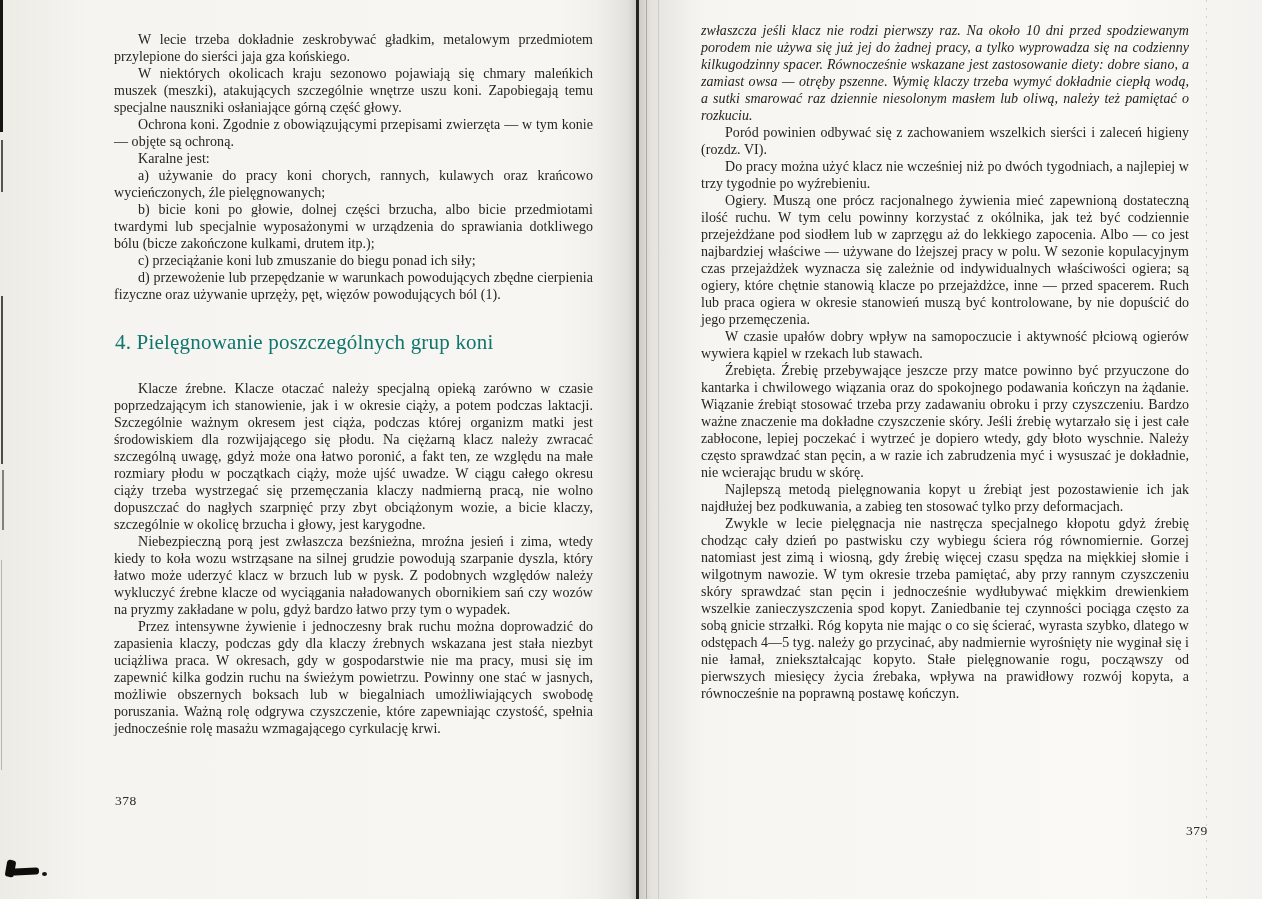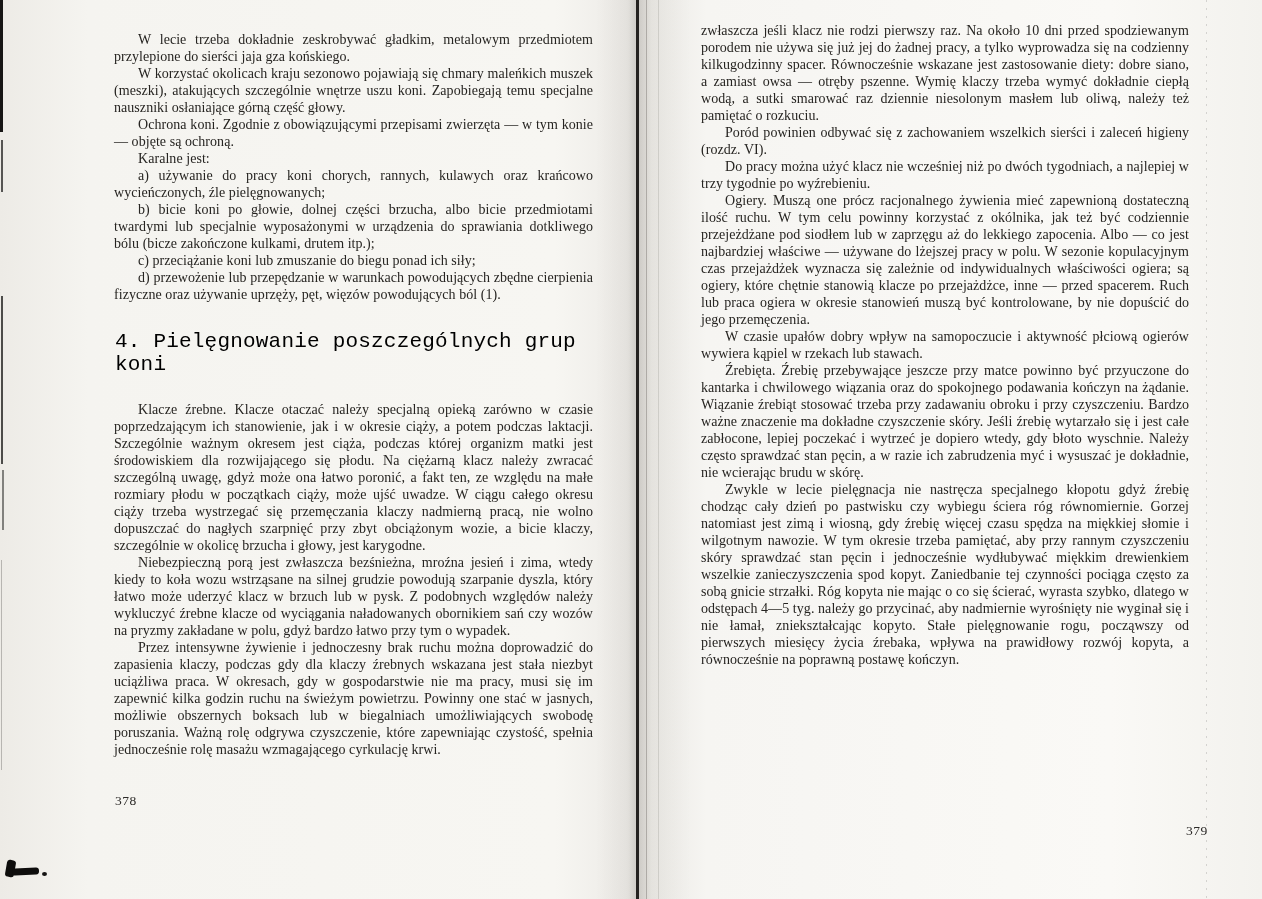--- a/index.html
+++ b/index.html
@@ -18,26 +18,26 @@
   }
   .page { position:absolute; color:#262421; }
   .page-left  { left:114px; top:31px;  width:479px; }
   .page-right { left:701px; top:22px;  width:488px; }
   .para {
     font-size:14px; line-height:17px;
     text-align:justify; text-indent:24px;
     letter-spacing:0.05px;
     color:#262421;
   }
-  .para.no-indent { text-indent:0; }
+  .para.no-indent { text-indent:0;font-style:italic; }
   .lead { font-weight:normal;margin-top:12px; }
   .section-heading {
-    font-family:Liberation Mono, monospace;
+    font-family:Liberation Serif, serif;
     font-size:21px; font-weight:500; letter-spacing:0.2px;
-    color:#000000;
+    color:#0f766e;
     margin:27px 0 25px 1px;
   }
   .page-num {
     position:absolute; font-size:13.5px; color:#2a2826;
     letter-spacing:0.5px;
   }
   .page-num-left  { left:115px;  top:793px; }
   .page-num-right { left:1166px; top:823px;margin-left:20px; }
 
   
@@ -86,21 +86,21 @@
 <div class="artifact corner-dot"></div>
 <div class="right-dots"></div>
 
 <div class="gutter-shade"></div>
 <div class="gutter-line"></div>
 <div class="gutter-line2"></div>
 <div class="gutter-line3"></div>
 
 <div class="page page-left">
   <p class="para"><span class="lead"></span><span>W lecie trzeba dokładnie zeskrobywać gładkim, metalowym przedmiotem przylepione do sierści jaja gza końskiego.</span></p>
-  <p class="para"><span class="lead"></span><span>W korzystać okolicach kraju sezonowo pojawiają się chmary maleńkich muszek (meszki), atakujących szczególnie wnętrze uszu koni. Zapobiegają temu specjalne nauszniki osłaniające górną część głowy.</span></p>
+  <p class="para"><span class="lead"></span><span>W niektórych okolicach kraju sezonowo pojawiają się chmary maleńkich muszek (meszki), atakujących szczególnie wnętrze uszu koni. Zapobiegają temu specjalne nauszniki osłaniające górną część głowy.</span></p>
   <p class="para"><span class="lead">Ochrona koni.</span><span> Zgodnie z obowiązującymi przepisami zwierzęta — w tym konie — objęte są ochroną.</span></p>
   <p class="para"><span class="lead"></span><span>Karalne jest:</span></p>
   <p class="para"><span class="lead"></span><span>a) używanie do pracy koni chorych, rannych, kulawych oraz krańcowo wycieńczonych, źle pielęgnowanych;</span></p>
   <p class="para"><span class="lead"></span><span>b) bicie koni po głowie, dolnej części brzucha, albo bicie przedmiotami twardymi lub specjalnie wyposażonymi w urządzenia do sprawiania dotkliwego bólu (bicze zakończone kulkami, drutem itp.);</span></p>
   <p class="para"><span class="lead"></span><span>c) przeciążanie koni lub zmuszanie do biegu ponad ich siły;</span></p>
   <p class="para"><span class="lead"></span><span>d) przewożenie lub przepędzanie w warunkach powodujących zbędne cierpienia fizyczne oraz używanie uprzęży, pęt, więzów powodujących ból (1).</span></p>
 
   <h2 class="section-heading">4. Pielęgnowanie poszczególnych grup koni</h2>
 
   <p class="para"><span class="lead">Klacze źrebne.</span><span> Klacze otaczać należy specjalną opieką zarówno w czasie poprzedzającym ich stanowienie, jak i w okresie ciąży, a potem podczas laktacji. Szczególnie ważnym okresem jest ciąża, podczas której organizm matki jest środowiskiem dla rozwijającego się płodu. Na ciężarną klacz należy zwracać szczególną uwagę, gdyż może ona łatwo poronić, a fakt ten, ze względu na małe rozmiary płodu w początkach ciąży, może ujść uwadze. W ciągu całego okresu ciąży trzeba wystrzegać się przemęczania klaczy nadmierną pracą, nie wolno dopuszczać do nagłych szarpnięć przy zbyt obciążonym wozie, a bicie klaczy, szczególnie w okolicę brzucha i głowy, jest karygodne.</span></p>
@@ -109,15 +109,16 @@
 </div>
 <div class="page-num page-num-left">378</div>
 
 <div class="page page-right">
   <p class="para no-indent"><span class="lead"></span><span>zwłaszcza jeśli klacz nie rodzi pierwszy raz. Na około 10 dni przed spodziewanym porodem nie używa się już jej do żadnej pracy, a tylko wyprowadza się na codzienny kilkugodzinny spacer. Równocześnie wskazane jest zastosowanie diety: dobre siano, a zamiast owsa — otręby pszenne. Wymię klaczy trzeba wymyć dokładnie ciepłą wodą, a sutki smarować raz dziennie niesolonym masłem lub oliwą, należy też pamiętać o rozkuciu.</span></p>
   <p class="para"><span class="lead"></span><span>Poród powinien odbywać się z zachowaniem wszelkich sierści i zaleceń higieny (rozdz. VI).</span></p>
   <p class="para"><span class="lead"></span><span>Do pracy można użyć klacz nie wcześniej niż po dwóch tygodniach, a najlepiej w trzy tygodnie po wyźrebieniu.</span></p>
   <p class="para"><span class="lead">Ogiery.</span><span> Muszą one prócz racjonalnego żywienia mieć zapewnioną dostateczną ilość ruchu. W tym celu powinny korzystać z okólnika, jak też być codziennie przejeżdżane pod siodłem lub w zaprzęgu aż do lekkiego zapocenia. Albo — co jest najbardziej właściwe — używane do lżejszej pracy w polu. W sezonie kopulacyjnym czas przejażdżek wyznacza się zależnie od indywidualnych właściwości ogiera; są ogiery, które chętnie stanowią klacze po przejażdżce, inne — przed spacerem. Ruch lub praca ogiera w okresie stanowień muszą być kontrolowane, by nie dopuścić do jego przemęczenia.</span></p>
   <p class="para"><span class="lead"></span><span>W czasie upałów dobry wpływ na samopoczucie i aktywność płciową ogierów wywiera kąpiel w rzekach lub stawach.</span></p>
   <p class="para"><span class="lead">Źrebięta.</span><span> Źrebię przebywające jeszcze przy matce powinno być przyuczone do kantarka i chwilowego wiązania oraz do spokojnego podawania kończyn na żądanie. Wiązanie źrebiąt stosować trzeba przy zadawaniu obroku i przy czyszczeniu. Bardzo ważne znaczenie ma dokładne czyszczenie skóry. Jeśli źrebię wytarzało się i jest całe zabłocone, lepiej poczekać i wytrzeć je dopiero wtedy, gdy błoto wyschnie. Należy często sprawdzać stan pęcin, a w razie ich zabrudzenia myć i wysuszać je dokładnie, nie wcierając brudu w skórę.</span></p>
+  <p class="para"><span class="lead"></span><span>Najlepszą metodą pielęgnowania kopyt u źrebiąt jest pozostawienie ich jak najdłużej bez podkuwania, a zabieg ten stosować tylko przy deformacjach.</span></p>
   <p class="para"><span class="lead"></span><span>Zwykle w lecie pielęgnacja nie nastręcza specjalnego kłopotu gdyż źrebię chodząc cały dzień po pastwisku czy wybiegu ściera róg równomiernie. Gorzej natomiast jest zimą i wiosną, gdy źrebię więcej czasu spędza na miękkiej słomie i wilgotnym nawozie. W tym okresie trzeba pamiętać, aby przy rannym czyszczeniu skóry sprawdzać stan pęcin i jednocześnie wydłubywać miękkim drewienkiem wszelkie zanieczyszczenia spod kopyt. Zaniedbanie tej czynności pociąga często za sobą gnicie strzałki. Róg kopyta nie mając o co się ścierać, wyrasta szybko, dlatego w odstępach 4—5 tyg. należy go przycinać, aby nadmiernie wyrośnięty nie wyginał się i nie łamał, zniekształcając kopyto. Stałe pielęgnowanie rogu, począwszy od pierwszych miesięcy życia źrebaka, wpływa na prawidłowy rozwój kopyta, a równocześnie na poprawną postawę kończyn.</span></p>
 </div>
 <div class="page-num page-num-right">379</div>
 
 </body></html>

